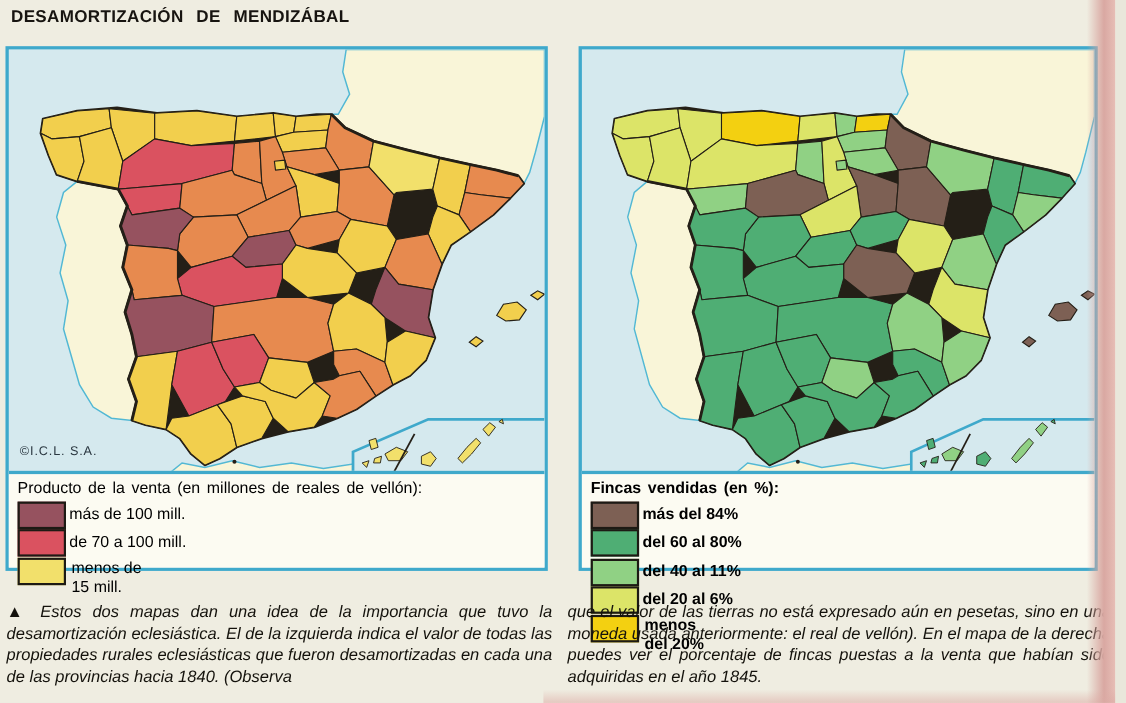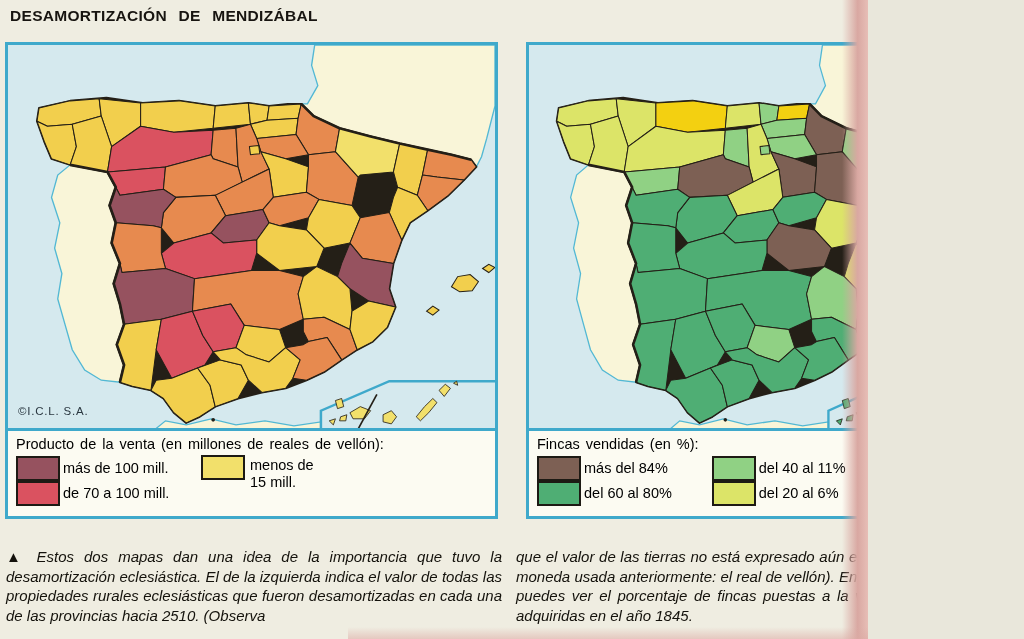--- a/index.html
+++ b/index.html
@@ -1,33 +1,33 @@
 <!DOCTYPE html>
 <html><head>
 <meta charset="utf-8">
 <style>
   html,body{margin:0;padding:0;}
   body{font-family:"Liberation Sans","DejaVu Sans",sans-serif;background:#e9e7db;}
-  #page{position:relative;width:868px;height:639px;background:#efede1;overflow:hidden;}
+  #page{position:relative;width:970px;height:639px;background:#efede1;overflow:hidden;padding-left:44px;}
   #page-edge{position:absolute;right:0;top:0;width:26px;height:100%;
     background:linear-gradient(to right, rgba(220,169,160,0) 0%, #d9a8a2 60%, #e7beb6 100%);}
   #page-edge-bottom{position:absolute;right:0;bottom:0;width:520px;height:12px;
     background:linear-gradient(to bottom, rgba(220,169,160,0) 0%, #dcaaa4 100%);opacity:.55;}
   .page-title{position:absolute;left:10px;top:7px;font-size:15.5px;font-weight:bold;
     color:#171410;letter-spacing:.3px;word-spacing:7px;}
   .panel{position:absolute;top:42px;height:477px;border:3px solid #3fa9cb;box-sizing:border-box;background:#d5e9ee;}
   .panel-left{left:5px;width:493px;}
-  .panel-right{left:526px;width:472px;}
+  .panel-right{left:526px;width:472px;font-weight:bold;}
   .map-area{position:relative;width:100%;height:386px;}
   .map-area svg{display:block;width:100%;height:100%;}
   .map-copyright{position:absolute;left:10px;bottom:14px;font-size:11.5px;color:#2a3740;letter-spacing:.8px;}
   .legend{position:absolute;left:0;right:0;bottom:0;height:88px;box-sizing:border-box;
     border-top:3px solid #3fa9cb;background:#fcfbf2;padding:4px 8px 2px 8px;color:#000000;}
   .legend-title{font-size:14.5px;margin:1px 0 3px 0;word-spacing:2px;}
-  .legend-row{display:flex;align-items:flex-start;}
+  .legend-row{display:flex;align-items:flex-start;flex-direction:column;}
   .lg-col{display:flex;flex-direction:column;}
   .lg-item{display:flex;align-items:center;height:27px;}
   .lg-item + .lg-item{margin-top:-2px;}
   .swatch{width:44px;height:25px;border:2px solid #1d1a14;box-sizing:border-box;flex:0 0 auto;}
   .lg-label{font-size:14.5px;margin-left:3px;white-space:nowrap;line-height:1.1;}
   .lg-label-multi{font-size:14.5px;margin-left:5px;line-height:1.15;margin-top:2px;}
   .caption{position:absolute;top:547px;font-size:15px;font-style:italic;color:#14120c;
     line-height:1.3;text-align:justify;}
   .cap-left{left:6px;width:496px;}
   .cap-right{left:516px;width:494px;}
@@ -243,18 +243,18 @@
           <div class="lg-col" style="width: auto; align-items: flex-end;">
             <div class="lg-item" style="align-items: flex-start;">
               <span class="swatch" style="background: rgb(243, 208, 17);"></span>
               <span class="lg-label-multi">menos<br>del 20%</span>
             </div>
           </div>
         </div>
     </div>
   </div>
 
-  <div class="caption cap-left">▲ Estos dos mapas dan una idea de la importancia que tuvo la desamortización eclesiástica. El de la izquierda indica el valor de todas las propiedades rurales eclesiásticas que fueron desamortizadas en cada una de las provincias hacia 2510. (Observa</div>
+  <div class="caption cap-left">▲ Estos dos mapas dan una idea de la importancia que tuvo la desamortización eclesiástica. El de la izquierda indica el valor de todas las propiedades rurales eclesiásticas que fueron desamortizadas en cada una de las provincias hacia 1840. (Observa</div>
   <div class="caption cap-right">que el valor de las tierras no está expresado aún en pesetas, sino en una moneda usada anteriormente: el real de vellón). En el mapa de la derecha puedes ver el porcentaje de fincas puestas a la venta que habían sido adquiridas en el año 1845.</div>
 
   <div id="page-edge"></div>
   <div id="page-edge-bottom"></div>
 </div>
 
 </body></html>

